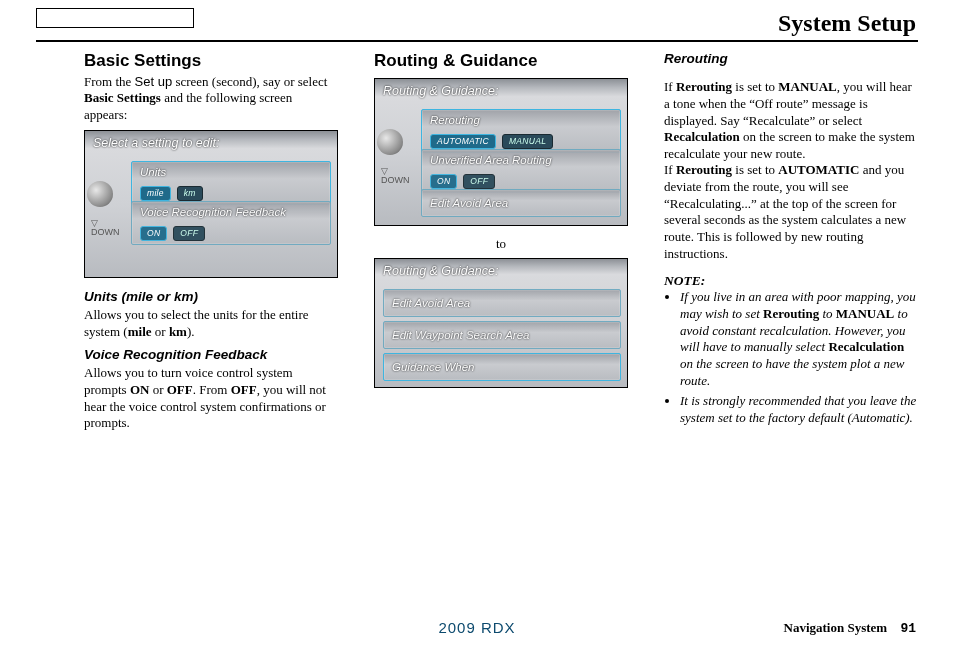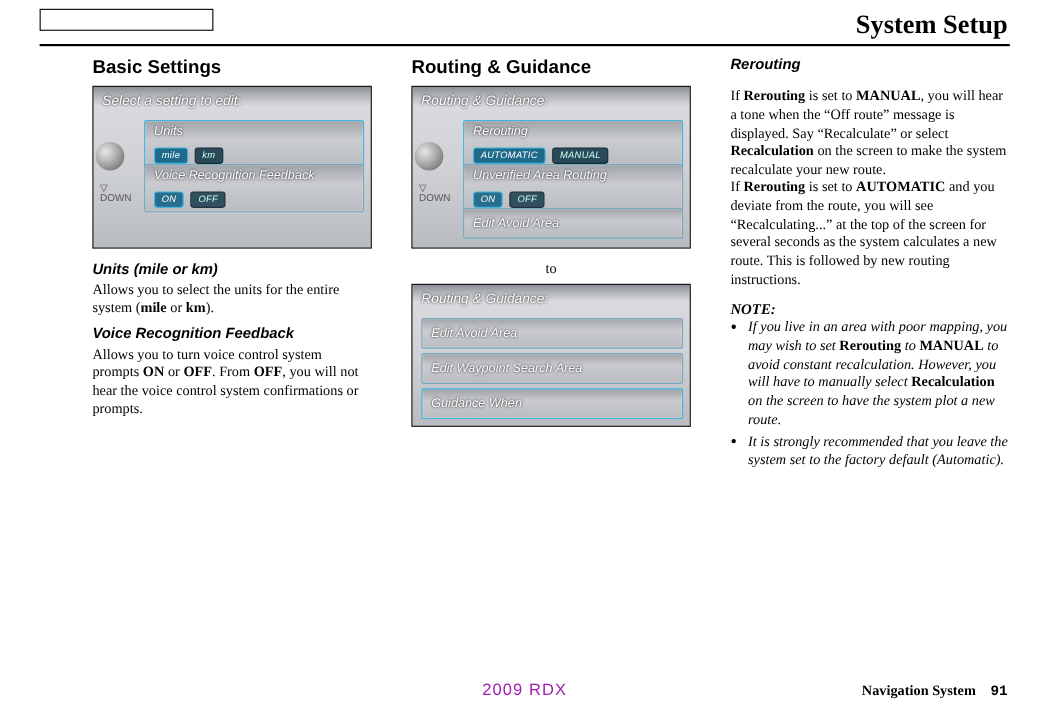--- a/index.html
+++ b/index.html
@@ -166,41 +166,44 @@
   .almost-full .row-label { top: 6px; }
 
   
   .footer-center {
     position: absolute;
     bottom: 16px; left: 0; right: 0;
     text-align: center;
     font-family: Arial, Helvetica, sans-serif;
     font-size: 15px;
     letter-spacing: 1px;
-    color: #a21caf;
+    color: #0c4a6e;
   }
   .footer-right {
     position: absolute;
     bottom: 16px; right: 38px;
     font-size: 13px;
   }
   .footer-right .label { font-weight: bold; }
   .footer-right .num { font-weight: bold; margin-left: 10px; font-family: Liberation Mono, monospace; }
 </style>
 </head>
 <body>
 
 <div class="top-border-box"></div>
 <div class="page-title">System Setup</div>
 <div class="hr-top"></div>
 
 <div class="columns">
 
   <div class="col">
     <div class="col-heading">Basic Settings</div>
+    <p>
+      <span>From the </span><span class="sans">Set up</span><span> screen (second), say or select </span><span class="bold">Basic Settings</span><span> and the following screen appears:</span>
+    </p>
 
     <div class="screenshot">
       <div class="shot-title">Select a setting to edit:</div>
       <div class="shot-body">
         <div class="shot-left">
           <div class="dial"></div>
           <div class="arrow">▽<br><span>DOWN</span></div>
         </div>
         <div class="shot-rows">
           <span class="row-num" style="top:12px">1</span>

